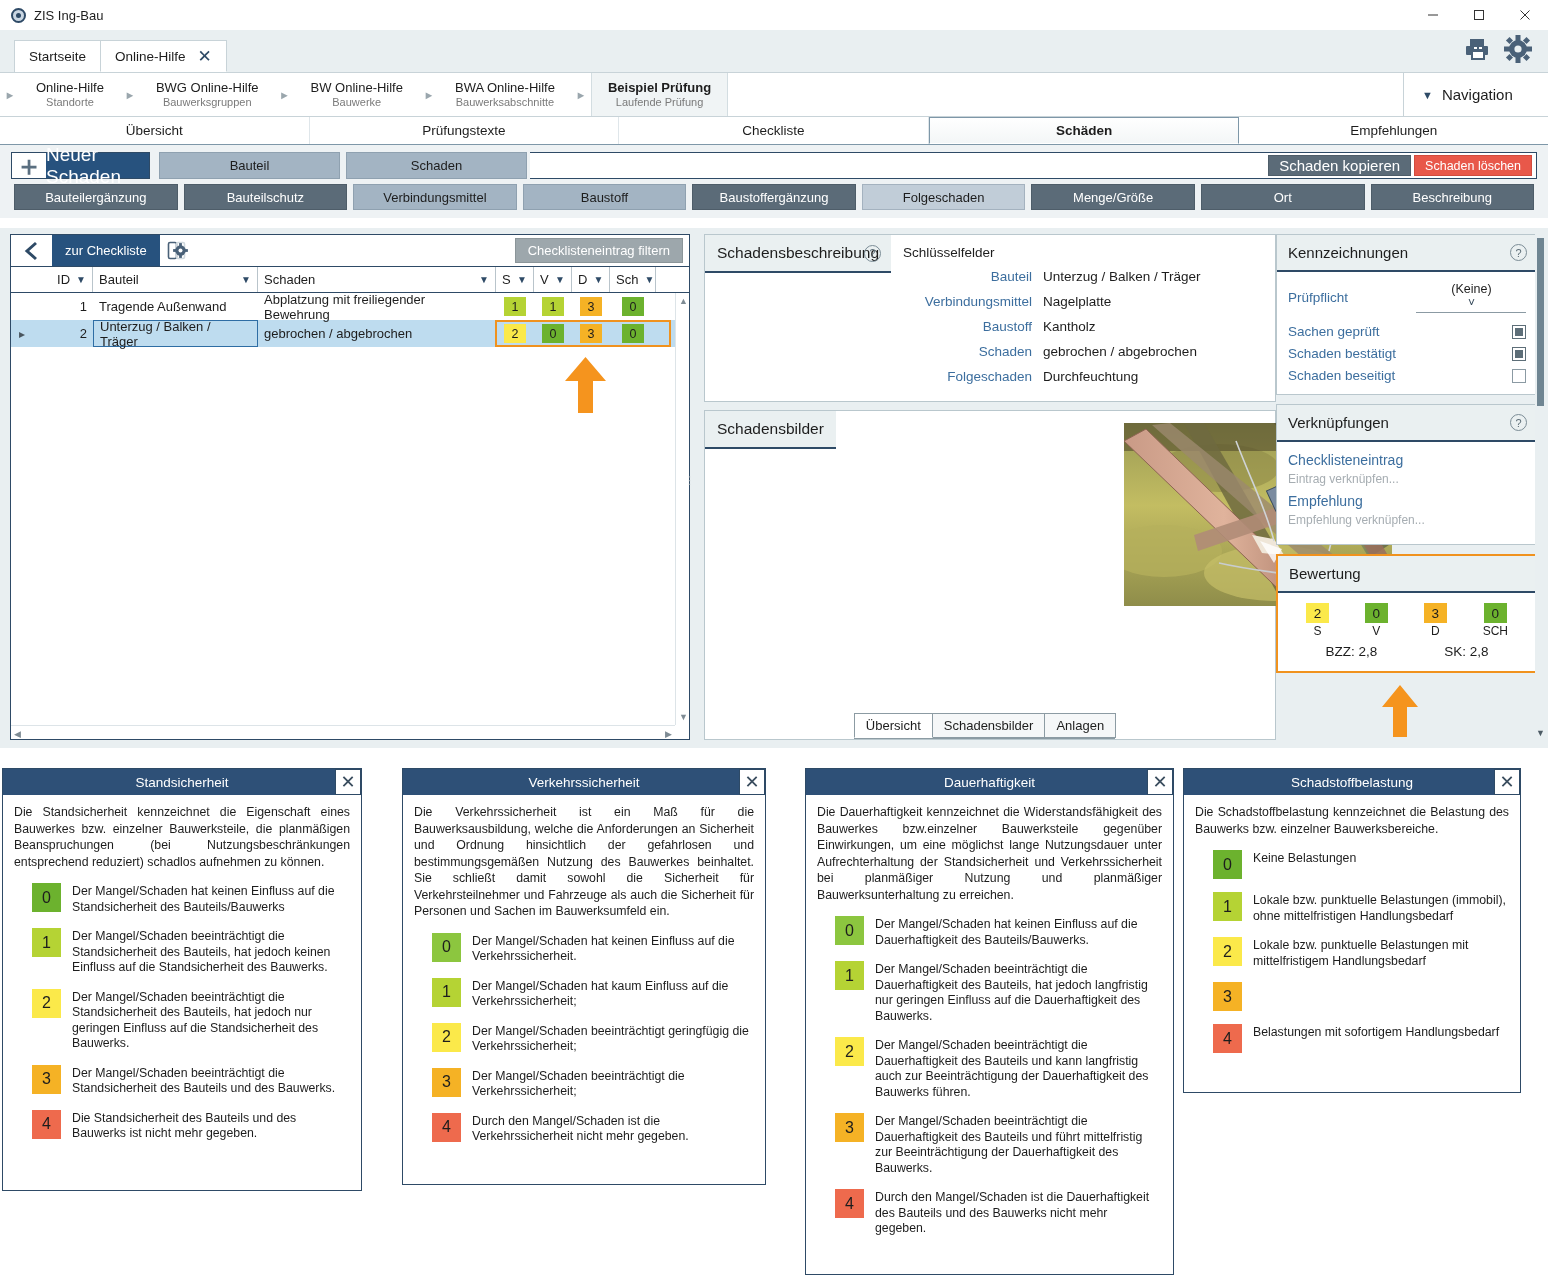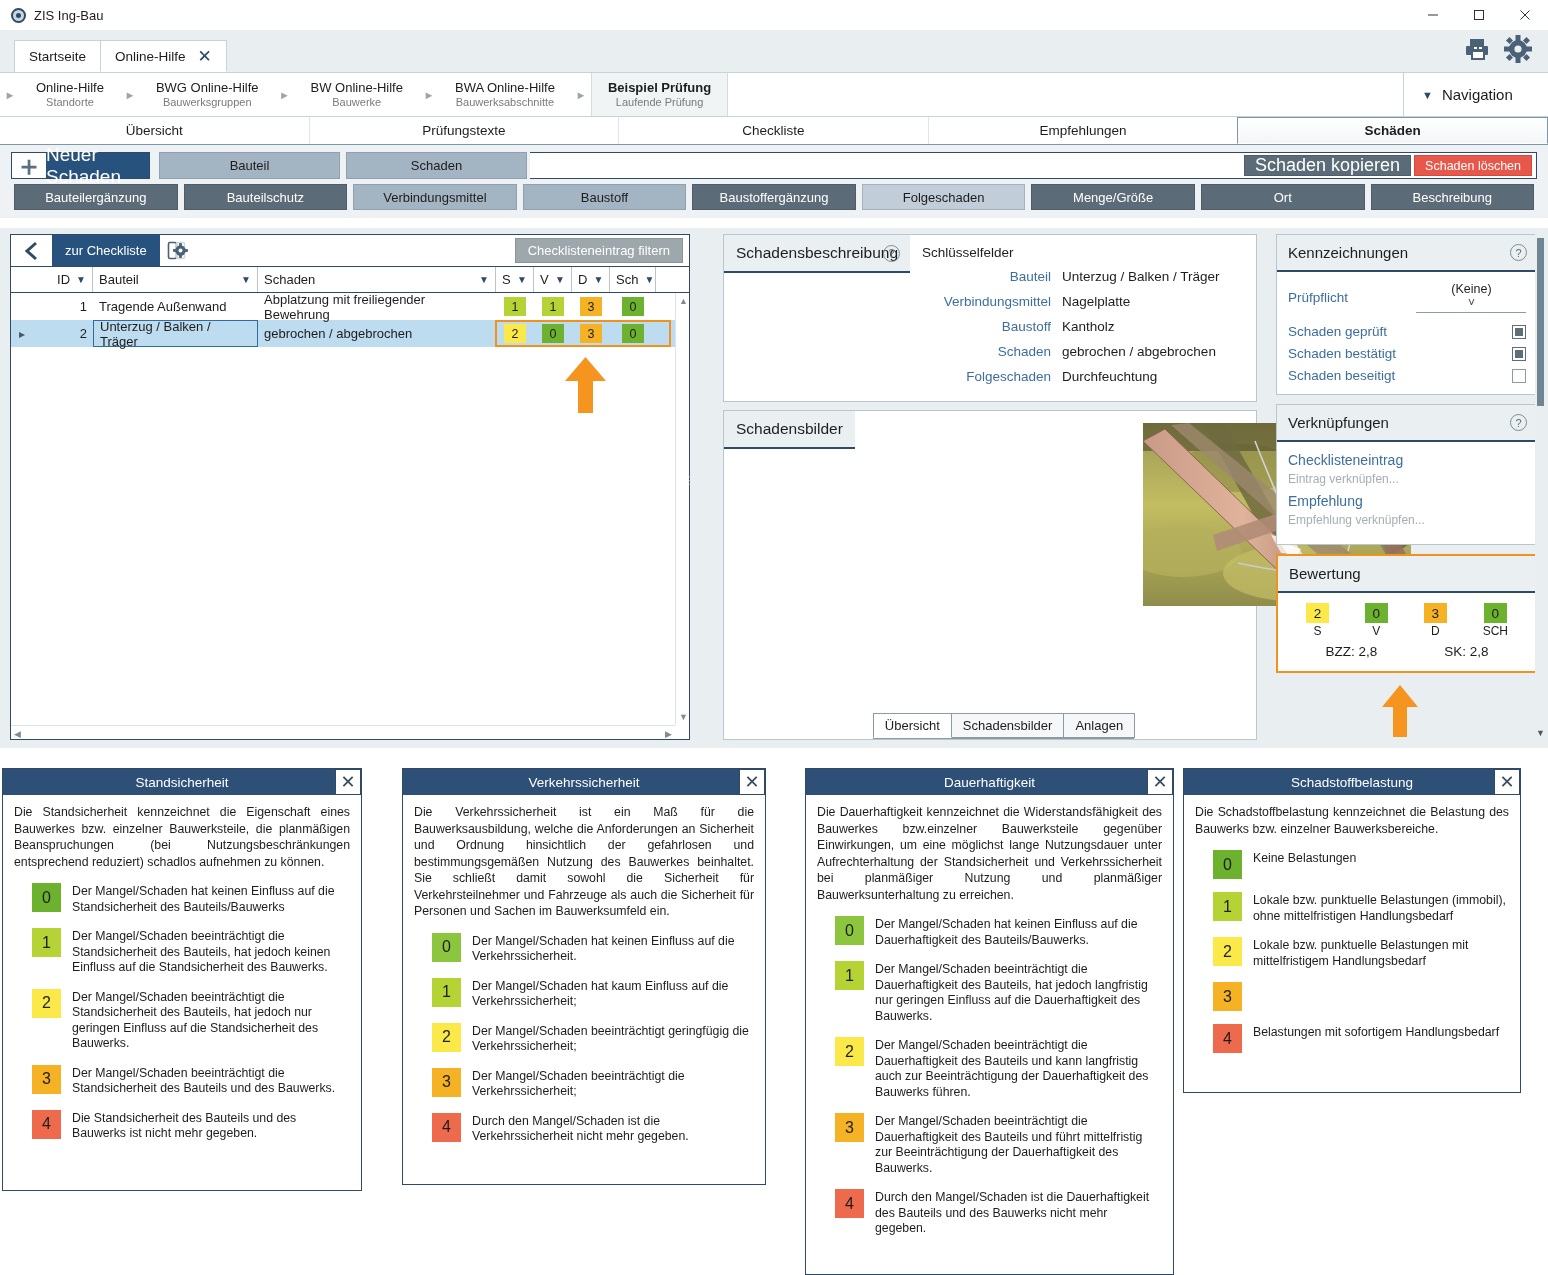--- a/index.html
+++ b/index.html
@@ -114,29 +114,29 @@
   .rbtn {
     font-size: 13px; color: #ffffff; display:flex; align-items:center; justify-content:center;
     border: 1px solid #7d8d99; margin: 0 3px;
   }
   .rbtn.light { background: #a3b4c3; color: #1d1d1d; border-color:#8fa1b0; }
   .rbtn.dark  { background: #5b6b78; color: #ffffff; border-color:#4e5d69; }
   .rbtn.pale  { background: #c1cdd8; color: #1d1d1d; border-color:#a4b2bf; }
   #r1btns { display: flex; margin-left: 6px; }
   #r1btns .rbtn { width: 181px; }
   #r1spacer { flex: 1; background: #ffffff; border: 1px solid #2e4a66; border-left: none; display:flex; align-items:center; justify-content:flex-end; padding-right: 4px; gap:3px;}
-  #kopieren { background:#5b6b78; color:#fff; font-size:18px; padding:0 10px; height:21px; display:flex; align-items:center; border:1px solid #4e5d69;}
+  #kopieren { background:#5b6b78; color:#fff; font-size:15px; padding:0 10px; height:21px; display:flex; align-items:center; border:1px solid #4e5d69;}
   #loeschen { background:#e8584a; color:#fff; font-size:12.5px; padding:0 10px; height:21px; display:flex; align-items:center; border:1px solid #d14b3e;}
   #ribbonrow2 { display: flex; margin-top: 5px; height: 26px; }
   #ribbonrow2 .rbtn { flex: 1; }
 
   
   #workspace {
     position: absolute; left: 0; top: 228px; width: 1548px; height: 520px;
-    background: #e9eff1; padding: 6px 10px 8px 10px; display: flex; gap: 19px;
+    background: #e9eff1; padding: 6px 10px 8px 10px; display: flex; gap: 0;
   }
 
   
   #tablepanel {
     width: 680px; background: #ffffff; border: 1px solid #2e4a66;
     display: flex; flex-direction: column;
   }
   #tabletoolbar { height: 31px; display: flex; align-items: stretch; background: #ffffff; }
   #backbtn { width: 41px; display:flex; align-items:center; justify-content:center; color:#2e4a66; font-size:23px; font-weight:300;}
   #zurcheckliste {
@@ -365,25 +365,25 @@
 <div id="sectiontabs">
   <div class="sectab">
       <span>Übersicht</span>
     </div>
   <div class="sectab">
       <span>Prüfungstexte</span>
     </div>
   <div class="sectab">
       <span>Checkliste</span>
     </div>
+  <div class="sectab active">
+      <span>Schäden</span>
+    </div>
   <div class="sectab" style="border-right:none">
       <span>Empfehlungen</span>
-    </div>
-  <div class="sectab active">
-      <span>Schäden</span>
     </div>
 </div>
 
 <div id="ribbon">
   <div id="ribbonrow1">
     <div id="newgroup">
       <div id="plusbox">
           <span class="plusglyph">＋</span>
         </div>
       <div id="newschaden">
@@ -667,21 +667,21 @@
       </div>
       <div class="rbody">
         <div class="kzrow" style="margin-bottom:11px">
           <span class="kzlabel">Prüfpflicht</span>
           <span class="kzselect">
             <span>(Keine)</span>
             <span class="chev">˅</span>
           </span>
         </div>
         <div class="kzrow">
-          <span class="kzlabel">Schaden geprüft</span>
+          <span class="kzlabel">Sachen geprüft</span>
           <span class="cbox checked"></span>
         </div>
         <div class="kzrow">
           <span class="kzlabel">Schaden bestätigt</span>
           <span class="cbox checked"></span>
         </div>
         <div class="kzrow" style="margin-bottom:0">
           <span class="kzlabel">Schaden beseitigt</span>
           <span class="cbox"></span>
         </div>

